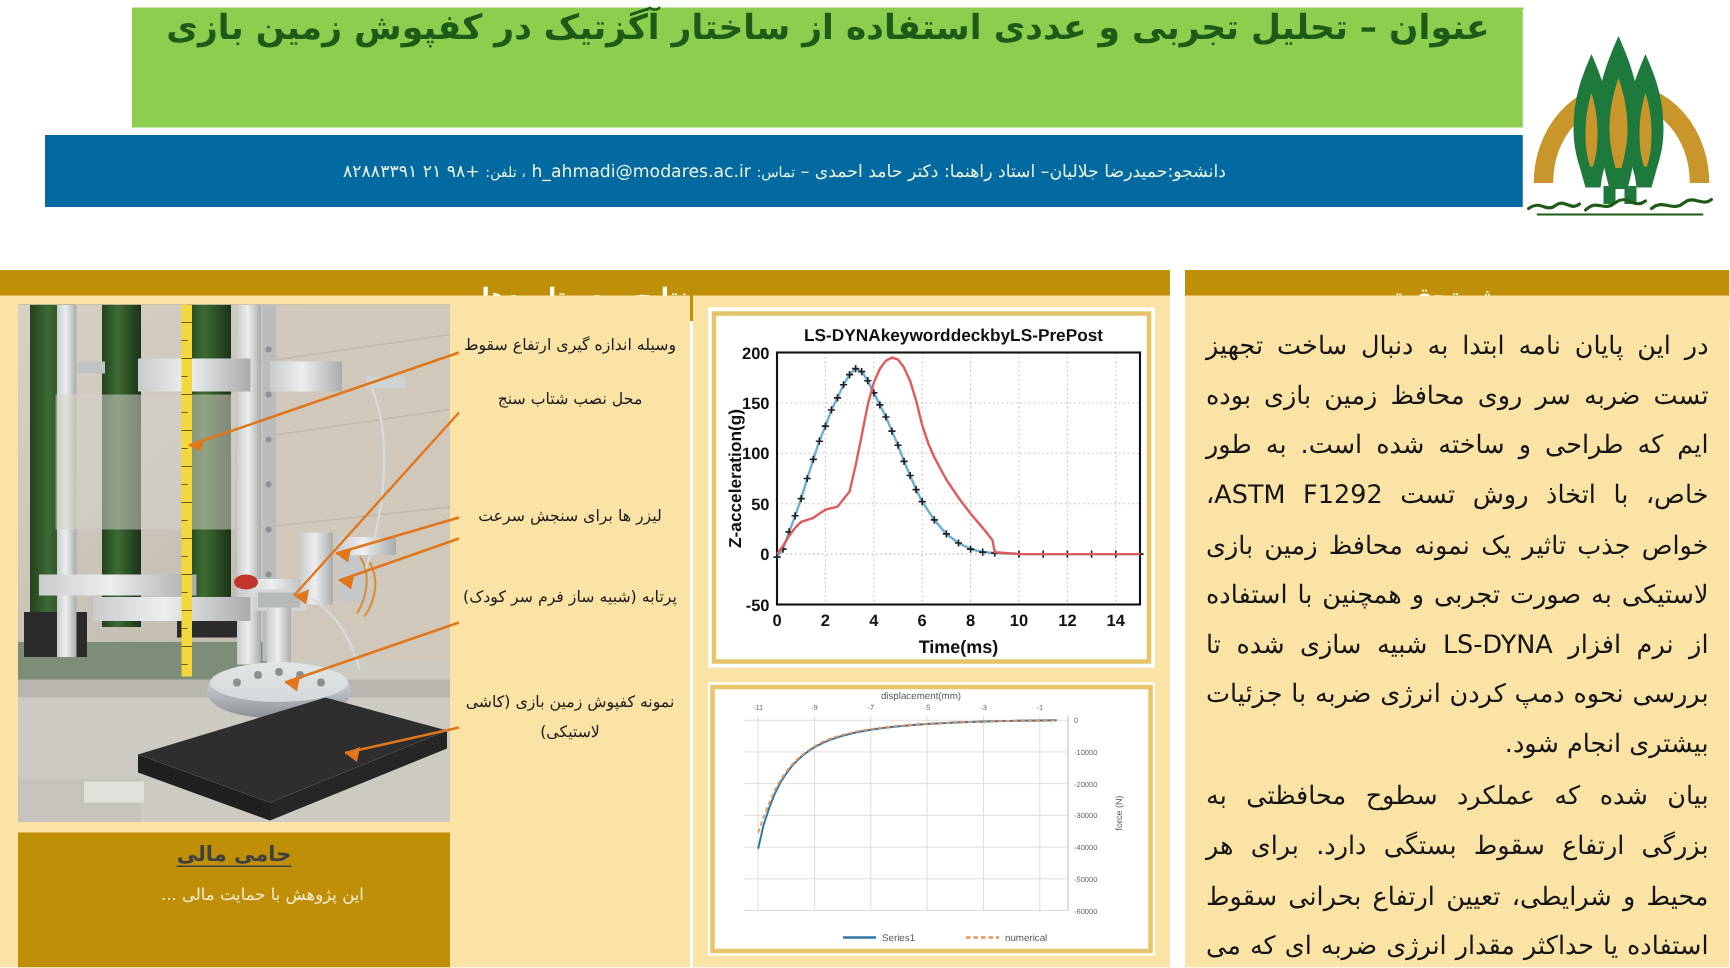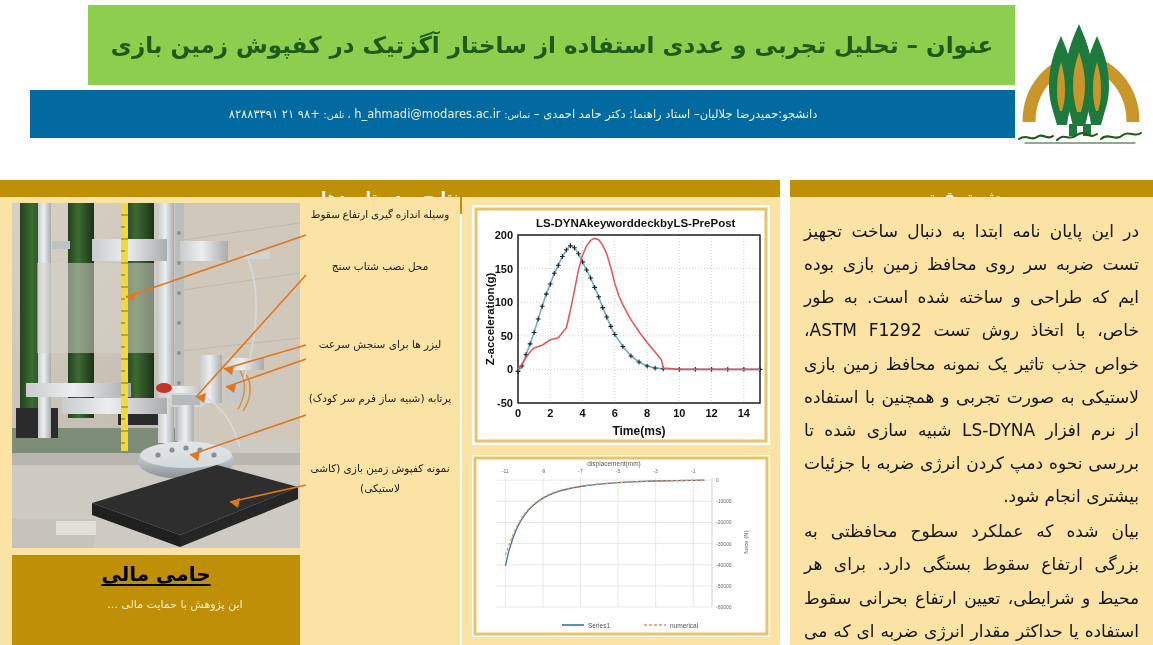--- a/index.html
+++ b/index.html
@@ -9,21 +9,21 @@
     font-family: "DejaVu Sans", "Liberation Sans", sans-serif;
     overflow: hidden;
   }
   .poster { position: relative; width: 1153px; height: 645px; background:#fff; }
 
   
   .header-zone { position:absolute; left:0; top:0; width:1153px; height:150px; }
   .title-bar {
     position:absolute; left:88px; top:5px; width:928px; height:80px;
     background:#8DCE4F;
-    display:flex; align-items:center; justify-content:center;
+    display:flex; align-items:flex-start; justify-content:center;
   }
   .title-text {
     direction:rtl; text-align:center;
     color:#1E5B18; font-weight:bold; font-size:23px; line-height:1.25;
     padding:0 14px; letter-spacing:-0.3px;
   }
   .authors-bar {
     position:absolute; left:30px; top:90px; width:986px; height:48px;
     background:#0369a1;
     display:flex; align-items:center; justify-content:center;
@@ -59,35 +59,35 @@
     position:absolute; left:12px; top:6px; width:288px; height:345px;
     background:#9aa0a0; overflow:hidden;
   }
   .photo svg { display:block; }
 
   .callouts { position:absolute; left:300px; top:0px; width:160px; height:345px; }
   .callout {
     position:absolute; direction:rtl; text-align:center;
     font-size:10.5px; color:#1b1b1b; line-height:1.9; width:150px; left:5px;
   }
-  #co-1 { top:8px;font-family:Liberation Serif, serif; }
+  #co-1 { top:24px; }
   #co-2 { top:60px; }
   #co-3 { top:138px; }
   #co-4 { top:192px; }
   #co-5 { top:262px; }
 
   .arrows { position:absolute; left:0; top:0; width:460px; height:355px; pointer-events:none; }
 
   
   .sponsor {
     position:absolute; left:12px; top:358px; width:288px; height:90px;
     background:#BE8F07; direction:rtl; text-align:center; padding-top:7px;
   }
   .sponsor-title {
-    color:#000000; font-weight:bold; font-size:20px;
+    color:#404040; font-weight:bold; font-size:14px;
     text-decoration:underline; text-underline-offset:3px;
   }
   .sponsor-body { color:#f6ecd2; font-size:11px; margin-top:12px;margin-left:38px; }
 
   
   .chart-card { position:absolute; background:#ffffff; }
   #chart1 { left:10px; top:8px; width:298px; height:240px; }
   #chart2 { left:10px; top:258px; width:298px; height:182px; }
   .chart-card svg { display:block; }
 

